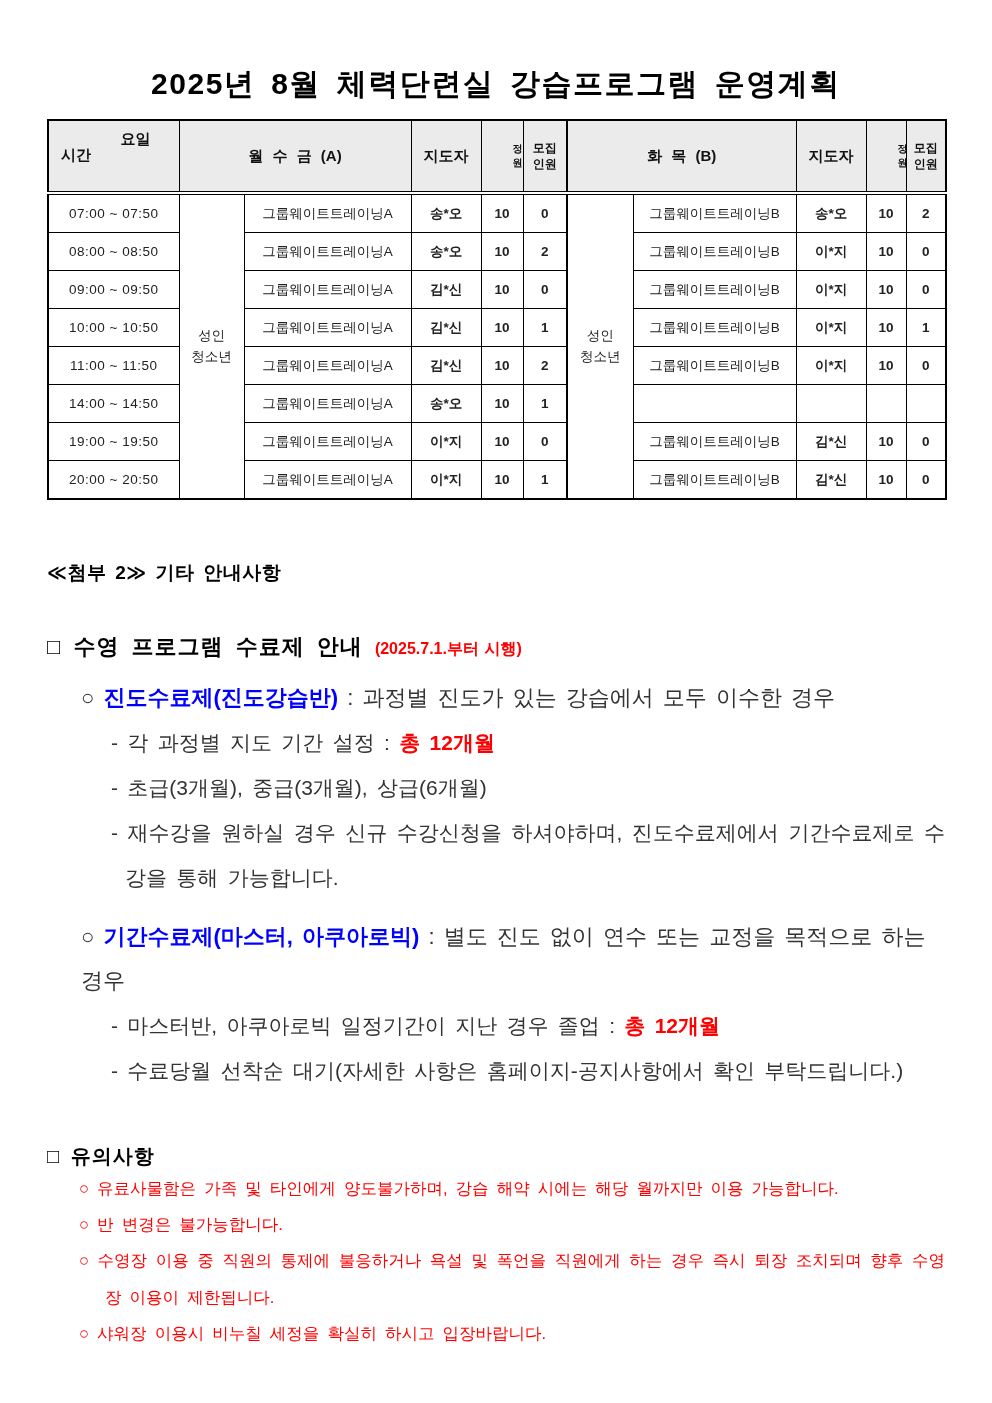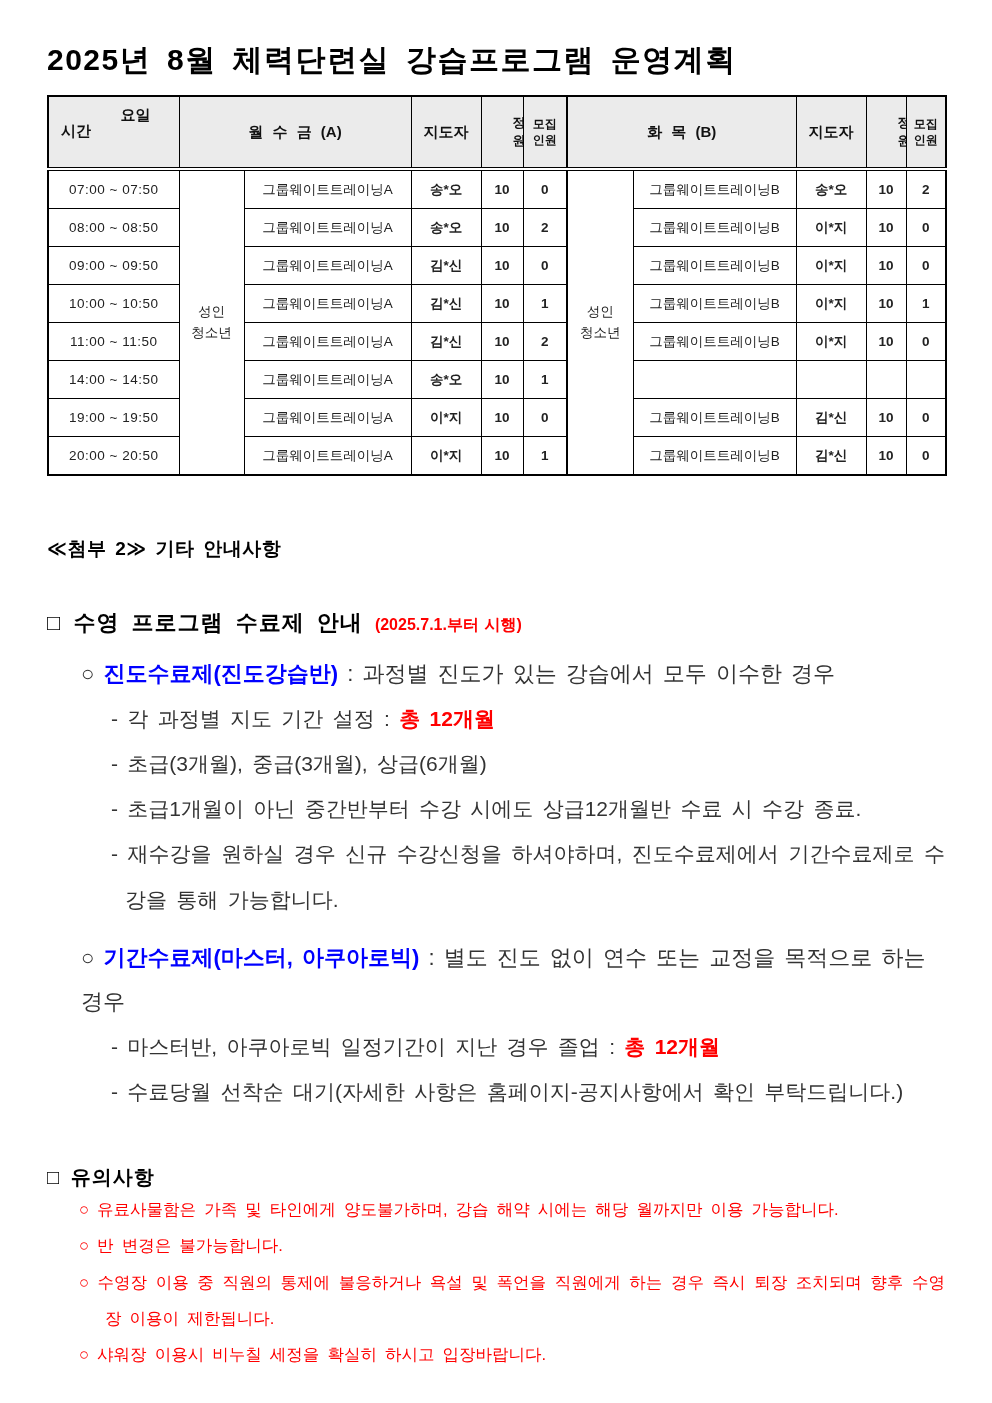--- a/index.html
+++ b/index.html
@@ -5,21 +5,22 @@
   html,body{margin:0;padding:0;background:#ffffff;}
   body{
     width:992px;height:1403px;position:relative;
     font-family:"Liberation Sans","DejaVu Sans",sans-serif;
     color:#222;
   }
   .page{padding:0 47px;}
 
   
   .doc-title{
-    margin:40px 0 14px 0;
+    margin:64px 0 14px 0;
+    text-align:center;
     font-size:30px;font-weight:bold;color:#000;
     letter-spacing:1.5px;word-spacing:6px;
   }
 
   
   table.sched{
     width:898px;border-collapse:collapse;table-layout:fixed;
     border:2px solid #000;
   }
   table.sched th,table.sched td{
@@ -27,21 +28,21 @@
     text-align:center;vertical-align:middle;
     padding:0;overflow:hidden;
   }
   table.sched thead th{
     background:#ebebeb;
     height:70px;
     font-size:15px;font-weight:bold;color:#111;
     word-spacing:5px;
     border-bottom:4px double #000;
   }
-  table.sched thead th.small{font-size:13px;word-spacing:0;padding-left:31px;}
+  table.sched thead th.small{font-size:10px;word-spacing:0;padding-left:31px;}
   table.sched thead th.tiny{font-size:12px;word-spacing:0;white-space:pre-line;line-height:1.35;}
   table.sched tbody td{height:37px;font-size:13.5px;color:#222;}
   td.time-cell{font-size:15px;letter-spacing:0.5px;}
   td.group-cell{font-size:14.5px;white-space:pre-line;line-height:1.5;color:#333;margin-top:12px;}
   td.prog-cell{font-size:13px;color:#333;}
   td.inst-cell{font-size:13px;font-weight:bold;color:#333;}
   td.num-cell{font-size:15px;font-weight:bold;color:#000;}
   .col-sep{border-left:2px solid #000 !important;}
 
   
@@ -233,23 +234,20 @@
   <p class="item-line"><span class="bullet">○</span>
     <span class="blue-label">진도수료제(진도강습반)</span><span> : 과정별 진도가 있는 강습에서 모두 이수한 경우</span>
   </p>
   <p class="dash-line"><span class="bullet">-</span>
     <span>각 과정별 지도 기간 설정 : </span><span class="red-strong">총 12개월</span>
   </p>
   <p class="dash-line"><span class="bullet">-</span>
     <span>초급(3개월), 중급(3개월), 상급(6개월)</span>
   </p>
   <p class="dash-line"><span class="bullet">-</span>
-    <span>초급1개월이 아닌 중간반부터 수강 시에도 상급12개월반 수료 시 수강 종료.</span>
-  </p>
-  <p class="dash-line"><span class="bullet">-</span>
     <span>재수강을 원하실 경우 신규 수강신청을 하셔야하며, 진도수료제에서 기간수료제로 수강을 통해 가능합니다.</span>
   </p>
 
   <p class="item-line" style=""><span class="bullet">○</span>
     <span class="blue-label">기간수료제(마스터, 아쿠아로빅)</span><span> : 별도 진도 없이 연수 또는 교정을 목적으로 하는 경우</span>
   </p>
   <p class="dash-line"><span class="bullet">-</span>
     <span>마스터반, 아쿠아로빅 일정기간이 지난 경우 졸업 : </span><span class="red-strong">총 12개월</span>
   </p>
   <p class="dash-line"><span class="bullet">-</span>

